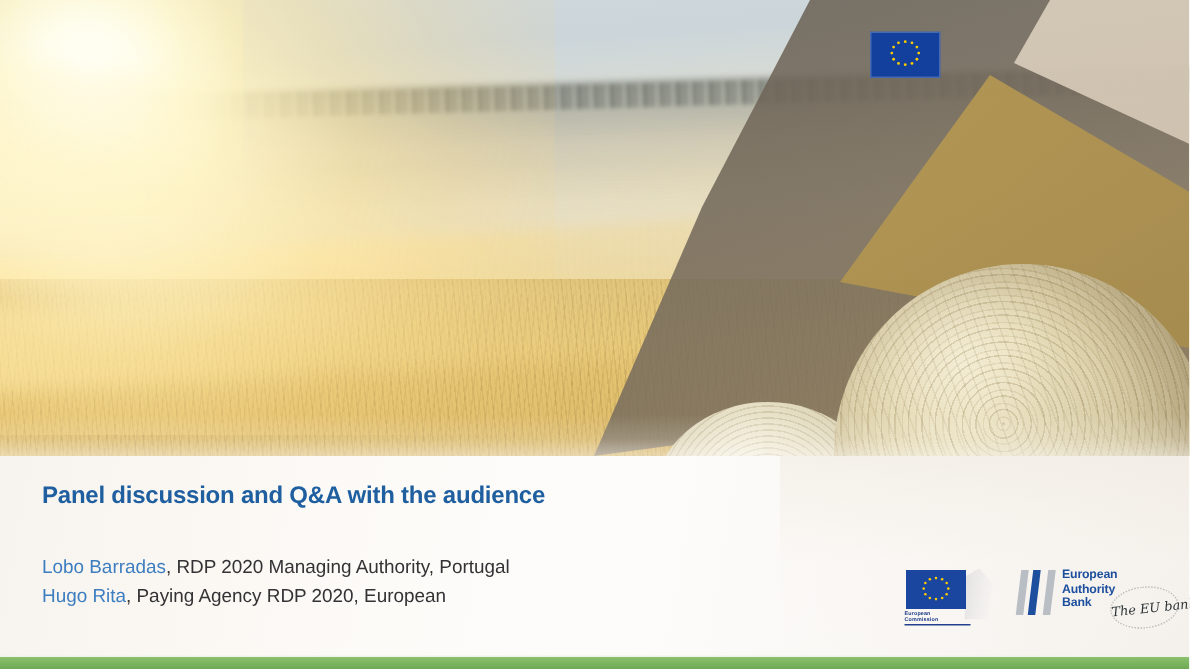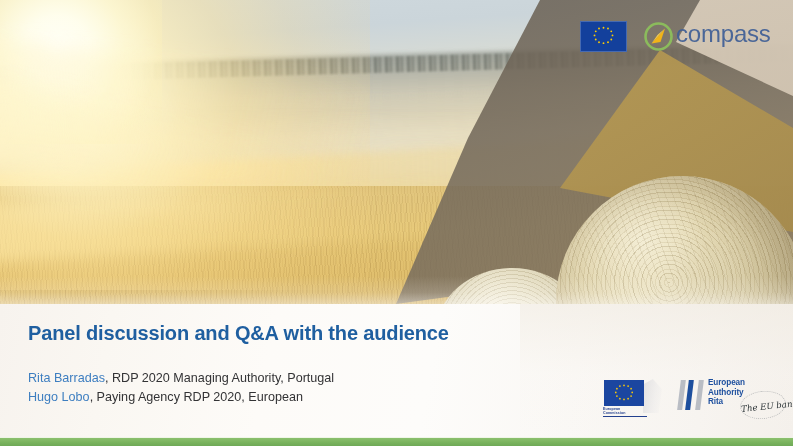--- a/index.html
+++ b/index.html
@@ -360,21 +360,21 @@
     background: linear-gradient(180deg,
       rgba(240,234,224,0.55) 0%,
       rgba(248,244,238,0.20) 52%,
       rgba(250,248,244,0) 100%);
     pointer-events: none;
   }
 
   .slide-title {
     position: absolute;
     left: 28px; top: 322px;
-    font-size: 20px;
+    font-size: 16px;
     font-weight: 700;
     letter-spacing: -0.15px;
     color: #1f5fa0;
     white-space: nowrap;
   }
 
   .speakers {
     position: absolute;
     left: 28px; top: 369px;
     font-size: 12.6px;
@@ -574,40 +574,32 @@
         <circle cx="23.5" cy="22.6" r="1.0"></circle>
         <circle cx="18.7" cy="21.7" r="1.0"></circle>
         <circle cx="15.2" cy="18.7" r="1.0"></circle>
         <circle cx="13.9" cy="14.3" r="1.0"></circle>
         <circle cx="15.2" cy="10.0" r="1.0"></circle>
         <circle cx="18.7" cy="7.0" r="1.0"></circle>
       </g>
     </svg>
   </div>
 
-  <div class="compass-logo">
-    <svg class="compass-mark" viewBox="0 0 31 31">
-      <circle cx="15.5" cy="15.5" r="13" fill="none" stroke="#8cbf5c" stroke-width="2.6" opacity="0.95"></circle>
-      <path d="M8.5 22.5 L22 7.5 L17.5 21 Z" fill="#f2b417"></path>
-      <path d="M8.5 22.5 L22 7.5 L14.5 14 Z" fill="#f8d054"></path>
-    </svg>
-    <div class="compass-word">compass</div>
-  </div>
 
   <div class="band"></div>
   <div class="band-wash"></div>
 
   <div class="slide-title">Panel discussion and Q&amp;A with the audience</div>
 
   <div class="speakers">
     <div>
-      <span class="who">Rita Barradas</span><span class="role">, RDP 2020 Managing Authority, Portugal</span>
+      <span class="who">Lobo Barradas</span><span class="role">, RDP 2020 Managing Authority, Portugal</span>
     </div>
     <div>
-      <span class="who">Hugo Lobo</span><span class="role">, Paying Agency RDP 2020, European</span>
+      <span class="who">Hugo Rita</span><span class="role">, Paying Agency RDP 2020, European</span>
     </div>
   </div>
 
   <div class="ec-logo">
     <div class="ec-ghost"></div>
     <div class="ec-flag">
       <svg viewBox="0 0 40 26" width="40" height="26">
         <g fill="#ffcc00">
           <circle cx="20" cy="5.4" r="0.85"></circle>
           <circle cx="24.1" cy="6.1" r="0.85"></circle>
@@ -633,21 +625,21 @@
 
   <div class="eib-logo">
     <div class="eib-bars">
       <div class="eib-bar b1"></div>
       <div class="eib-bar b2"></div>
       <div class="eib-bar b3"></div>
     </div>
     <div class="eib-text">
       <div>European</div>
       <div>Authority</div>
-      <div>Rita</div>
+      <div>Bank</div>
     </div>
     <div class="eib-seal"></div>
     <div class="eib-tag">The EU bank</div>
   </div>
 
   <div class="green-hl"></div>
   <div class="green-bar"></div>
 
 </div>
 

